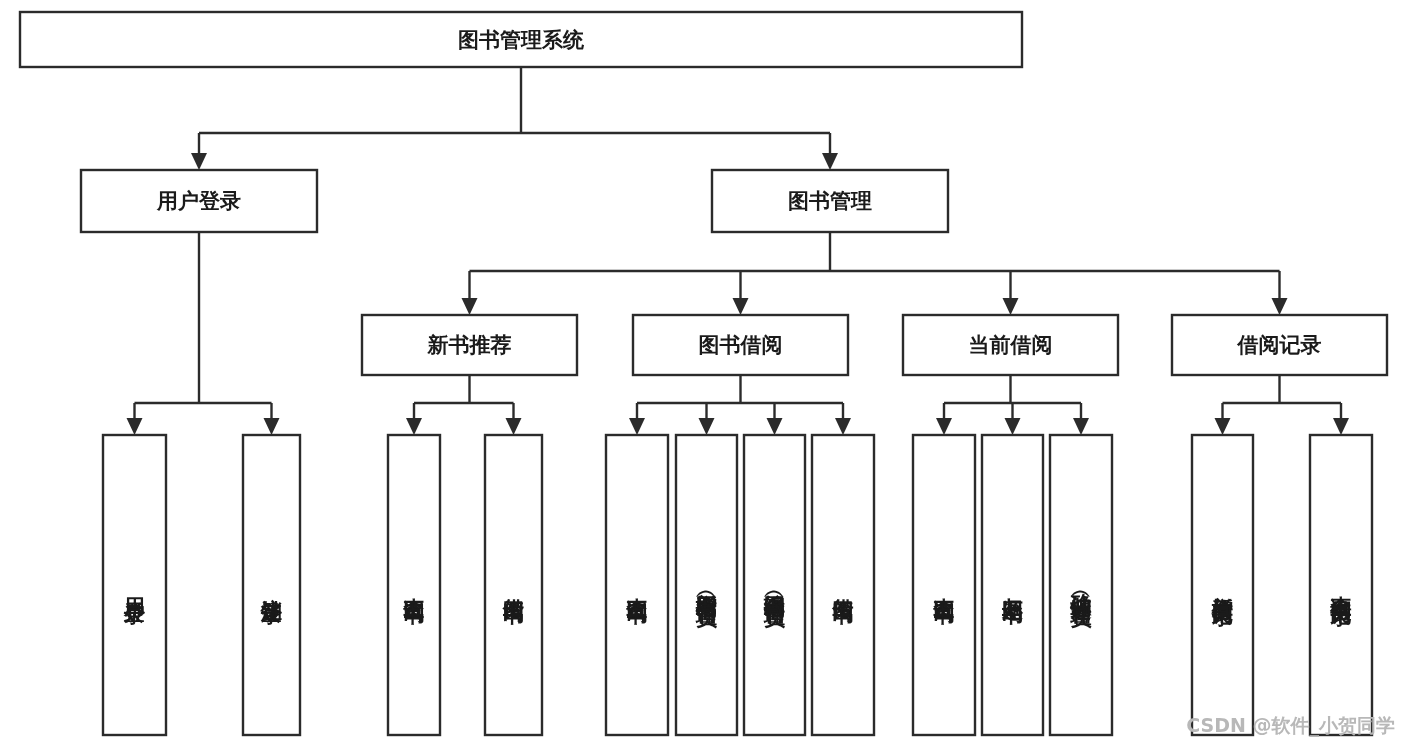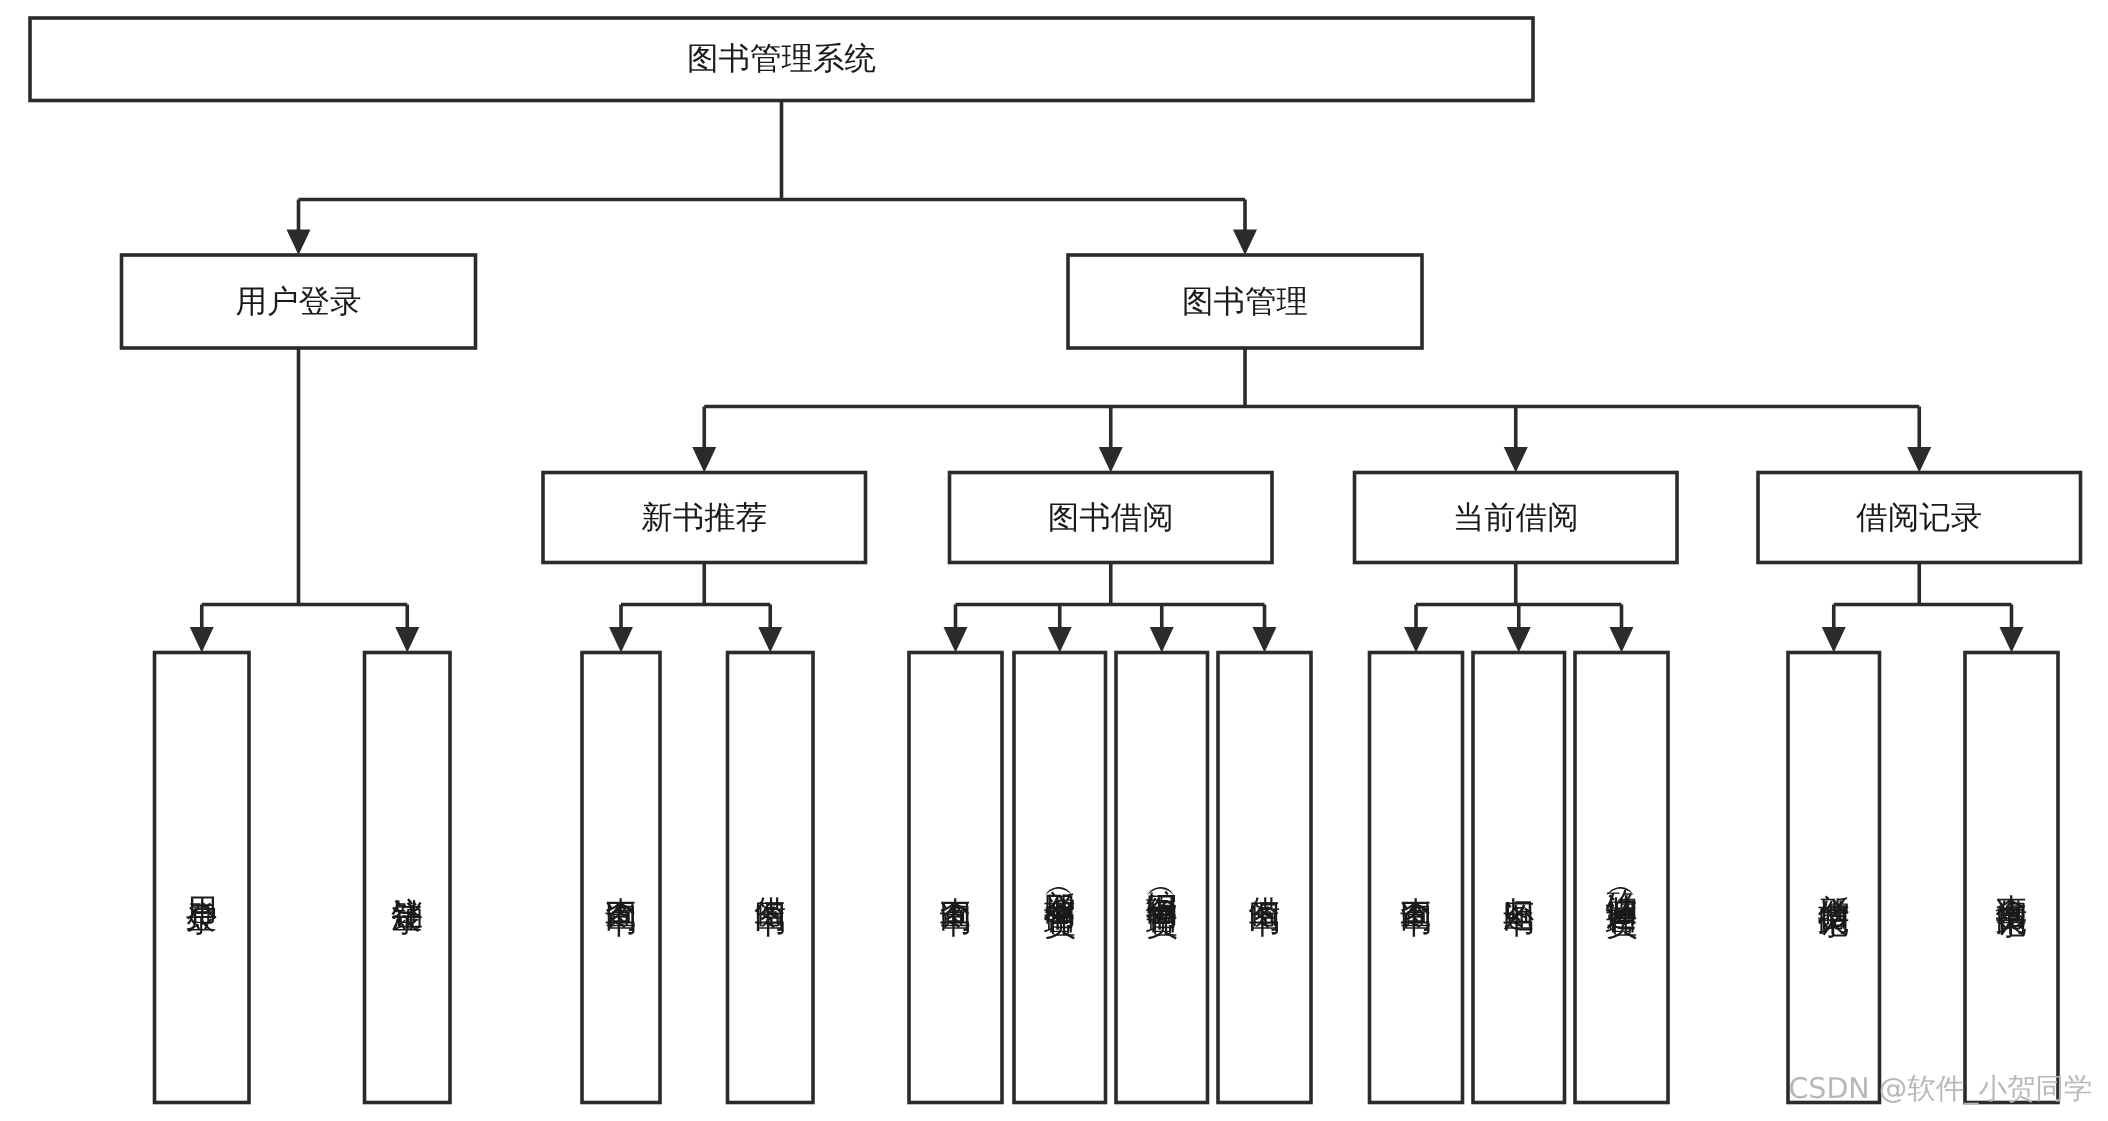--- a/index.html
+++ b/index.html
@@ -12,20 +12,21 @@
     width: 1405px;
     height: 747px;
     font-family: "DejaVu Sans", "Liberation Sans", sans-serif;
     overflow: hidden;
     position: relative;
   }
   #diagram-root {
     position: relative;
     width: 1405px;
     height: 747px;
+    font-weight: bold;
   }
   svg.diagram-canvas {
     position: absolute;
     left: 0;
     top: 0;
     width: 1405px;
     height: 747px;
     display: block;
   }
   .node-box {

